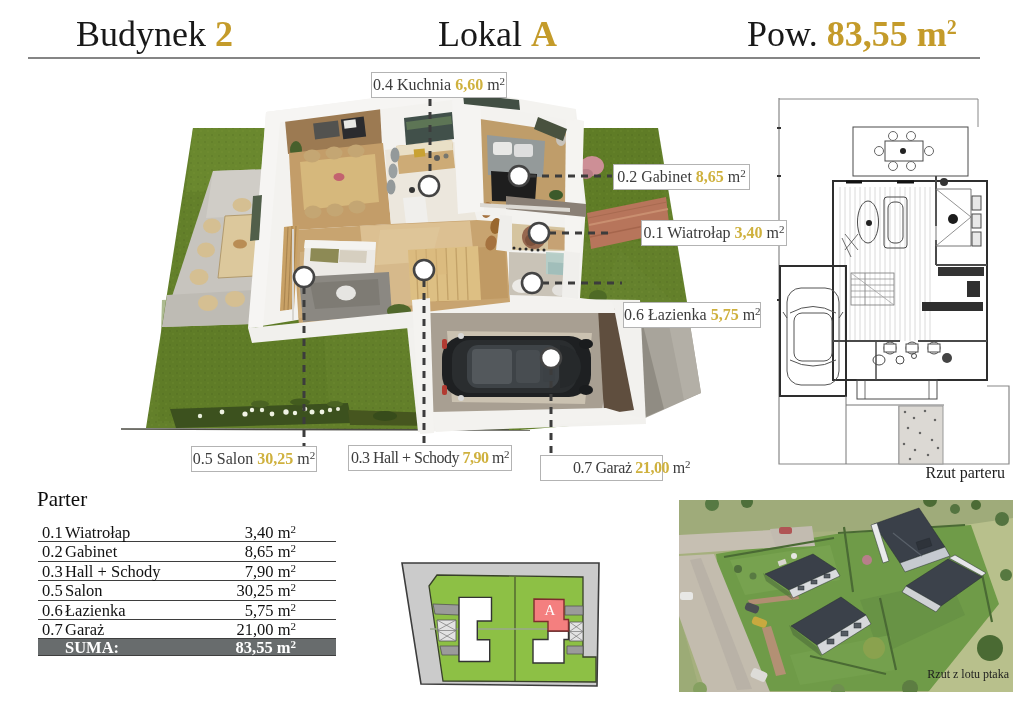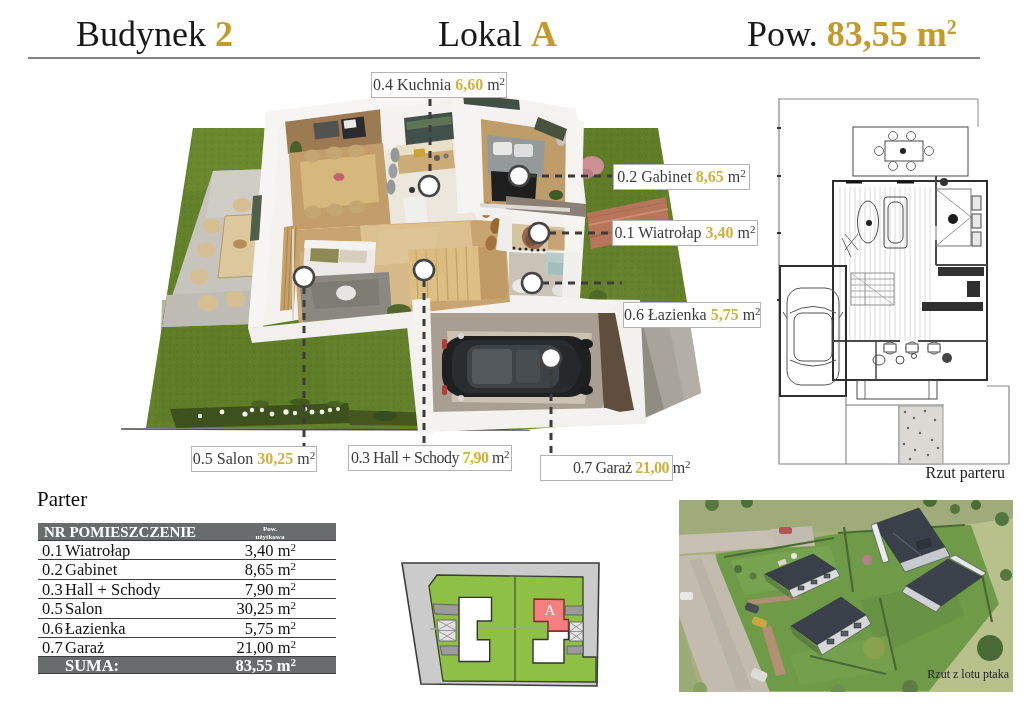--- a/index.html
+++ b/index.html
@@ -499,36 +499,31 @@
     </g>
   </svg>
 
   <div class="hdr" style="left:76px;top:13px;">Budynek <span class="gold">2</span></div>
   <div class="hdr" style="left:438px;top:13px;">Lokal <span class="gold">A</span></div>
   <div class="hdr" style="left:747px;top:13px;font-family:Liberation Serif, serif;">Pow. <span class="gold">83,55&nbsp;m<sup>2</sup></span></div>
   <div style="position:absolute;left:28px;top:57px;width:952px;height:2px;background:#858585"></div>
 
   <div class="lbl" style="left:371px;top:72px;width:136px;">0.4 Kuchnia <b>6,60</b> m<sup>2</sup></div>
   <div class="lbl" style="left:613px;top:164px;width:137px;">0.2 Gabinet <b>8,65</b> m<sup>2</sup></div>
-  <div class="lbl" style="left:612px;top:220px;width:146px;">0.1 Wiatrołap <b>3,40</b> m<sup>2</sup></div>
+  <div class="lbl" style="left:641px;top:220px;width:146px;">0.1 Wiatrołap <b>3,40</b> m<sup>2</sup></div>
   <div class="lbl" style="left:623px;top:270px;width:138px;margin-top:32px;">0.6 Łazienka <b>5,75</b> m<sup>2</sup></div>
   <div class="lbl" style="left:191px;top:446px;width:126px;">0.5 Salon <b>30,25</b> m<sup>2</sup></div>
   <div class="lbl" style="left:348px;top:445px;width:164px;letter-spacing:-0.5px;">0.3 Hall + Schody <b>7,90</b> m<sup>2</sup></div>
-  <div class="lbl" style="left:540px;top:455px;width:133px;letter-spacing:-0.4px;padding-left:32px;">0.7 Garaż <b>21,00</b> m<sup>2</sup></div>
+  <div class="lbl" style="left:540px;top:455px;width:123px;letter-spacing:-0.4px;padding-left:32px;">0.7 Garaż <b>21,00</b> m<sup>2</sup></div>
 
   <div class="cap" style="right:19px;top:464px;font-size:16px;">Rzut parteru</div>
   <div class="cap" style="right:15px;top:667px;font-size:12px;">Rzut z lotu ptaka</div>
 
   <div style="position:absolute;left:37px;top:487px;font-size:21px;color:#0c0c0c;">Parter</div>
   <div id="tbl">
-    <div class="trow dark" style="height:18px;line-height:18px;font-weight:bold;font-size:15px;">
-      <span class="nr" style="left:6px;">NR POMIESZCZENIE</span>
-      <span style="position:absolute;left:207px;top:0;width:50px;font-size:7px;line-height:8px;
-            font-weight:bold;text-align:center;padding-top:2px;display:inline-block;">Pow.<br>użytkowa</span>
-    </div>
     <div class="trow">
         <span class="nr">0.1</span>
         <span class="nm">Wiatrołap</span>
         <span class="vl">3,40 m<sup>2</sup></span>
       </div>
     <div class="trow">
         <span class="nr">0.2</span>
         <span class="nm">Gabinet</span>
         <span class="vl">8,65 m<sup>2</sup></span>
       </div>

